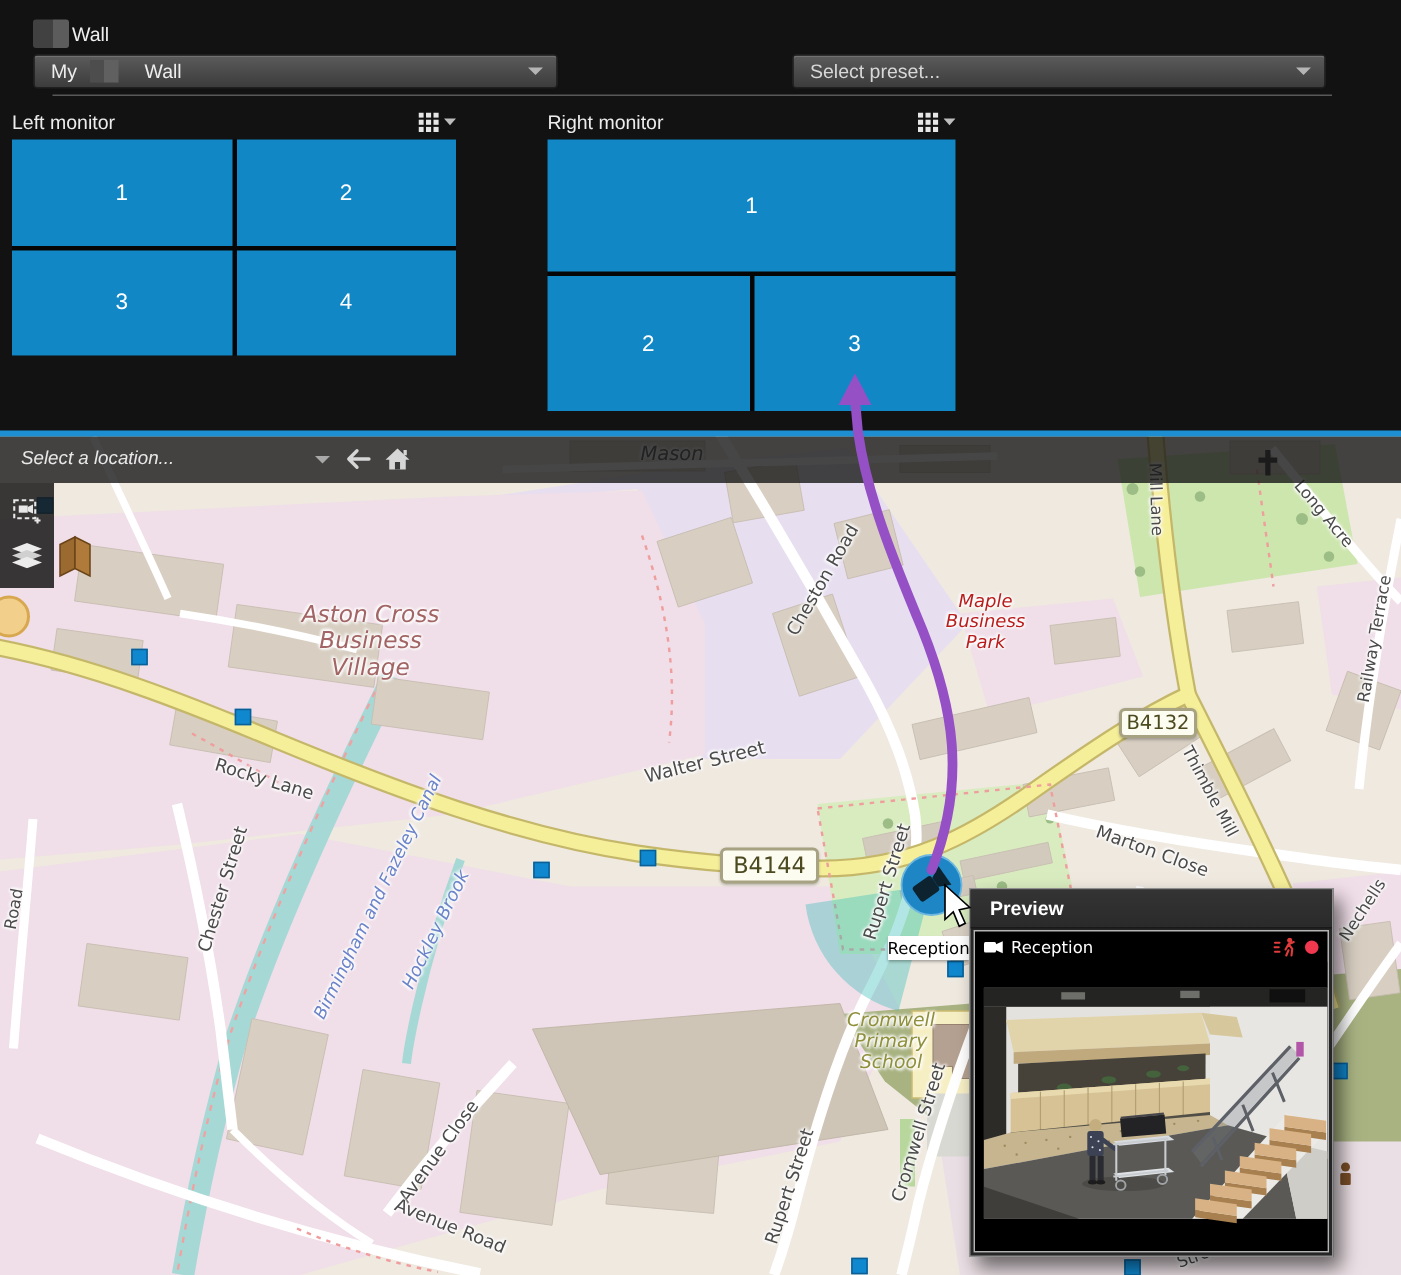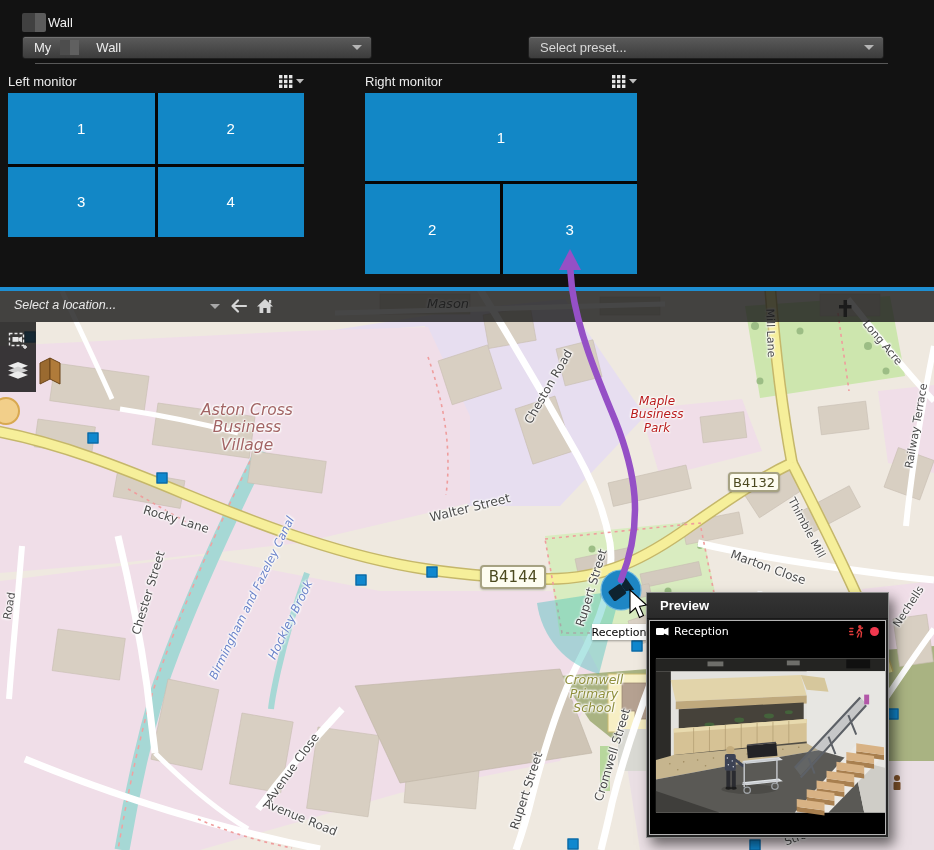--- a/index.html
+++ b/index.html
@@ -310,21 +310,21 @@
         <div class="map-label" style="left: 613px; top: 464px; font-size: 12px; transform: translate(-50%, -50%) rotate(-73deg);">Cromwell Street</div>
         <div class="map-label" style="left: 768px; top: 277px; font-size: 12px; transform: translate(-50%, -50%) rotate(20deg);">Marton Close</div>
         <div class="map-label" style="left: 770px; top: 42px; font-size: 11px; transform: translate(-50%, -50%) rotate(88deg);">Mill Lane</div>
         <div class="map-label" style="left: 882px; top: 52px; font-size: 11px; transform: translate(-50%, -50%) rotate(50deg);">Long Acre</div>
         <div class="map-label" style="left: 917px; top: 135px; font-size: 11px; transform: translate(-50%, -50%) rotate(-80deg);">Railway Terrace</div>
         <div class="map-label" style="left: 806px; top: 237px; font-size: 11px; transform: translate(-50%, -50%) rotate(62deg);">Thimble Mill</div>
         <div class="map-label" style="left: 909px; top: 316px; font-size: 11px; transform: translate(-50%, -50%) rotate(-57deg);">Nechells</div>
         <div class="map-label" style="left: 10px; top: 315px; font-size: 11px; transform: translate(-50%, -50%) rotate(-80deg);">Road</div>
         <div class="map-label" style="left: 801px; top: 546px; font-size: 11px; transform: translate(-50%, -50%) rotate(-20deg);">Street</div>
         <div class="road-badge" style="left: 513px; top: 286px; width: 66px; height: 24px; font-size: 15px;">B4144</div>
-        <div class="road-badge" style="left: 754px; top: 191px; width: 52px; height: 20px; font-size: 13px;">B4132</div>
+        <div class="road-badge" style="left: 772px; top: 191px; width: 52px; height: 20px; font-size: 13px;">B4132</div>
         <div class="cam-marker" style="left: 30px; top: 46px; background: rgb(16, 136, 207);"></div>
         <div class="cam-marker" style="left: 93px; top: 147px; background: rgb(16, 136, 207);"></div>
         <div class="cam-marker" style="left: 162px; top: 187px; background: rgb(16, 136, 207);"></div>
         <div class="cam-marker" style="left: 361px; top: 289px; background: rgb(16, 136, 207);"></div>
         <div class="cam-marker" style="left: 432px; top: 281px; background: rgb(16, 136, 207);"></div>
         <div class="cam-marker" style="left: 637px; top: 355px; background: rgb(16, 136, 207);"></div>
         <div class="cam-marker" style="left: 573px; top: 553px; background: rgb(16, 136, 207);"></div>
         <div class="cam-marker" style="left: 755px; top: 554px; background: rgb(16, 136, 207);"></div>
         <div class="cam-marker" style="left: 893px; top: 423px; background: rgb(16, 136, 207);"></div>
       </div>

